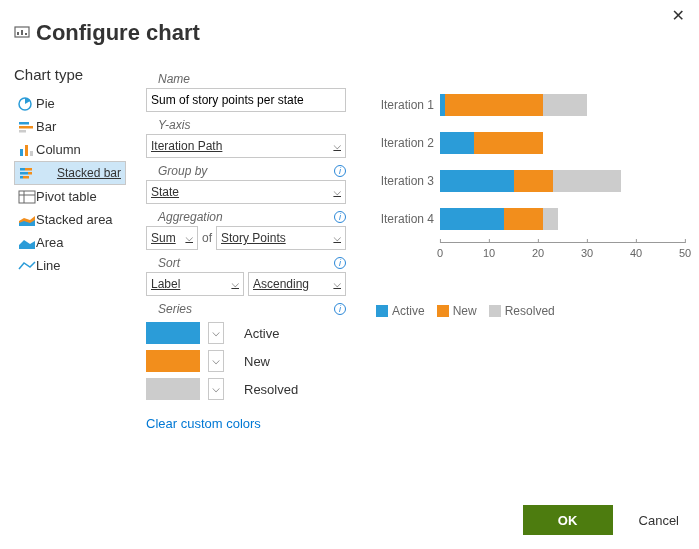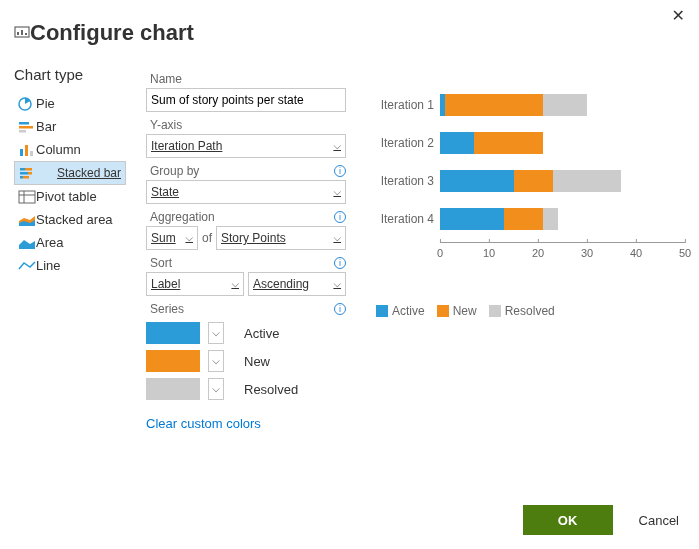--- a/index.html
+++ b/index.html
@@ -17,20 +17,21 @@
     position: absolute;
     top: 6px;
     right: 14px;
     font-size: 16px;
     cursor: pointer;
     color: #333;
   }
   .dlg-title {
     display: flex;
     align-items: center;
+    gap: 6px;
     padding: 20px 0 0 14px;
   }
   .dlg-title h1 {
     font-size: 22px;
     font-weight: 600;
     margin: 0;
   }
   .cols {
     display: flex;
     padding: 20px 14px 0 14px;
@@ -53,24 +54,25 @@
     background: #cde6f7;
   }
   .ct-ico {
     width: 18px; height: 14px;
     display: inline-flex;
   }
   .form-col { width: 200px; flex: 0 0 200px; }
   .lbl {
     font-size: 12px;
     color: #666;
-    margin: 6px 0 2px 4px;
+    margin: 6px 0 2px 12px;
     display: flex;
     align-items: center;
     justify-content: space-between;
+    font-style: italic;
   }
   .info-ico {
     color: #2b88d8;
     border: 1px solid #2b88d8;
     border-radius: 50%;
     width: 12px; height: 12px;
     font-size: 9px;
     line-height: 11px;
     text-align: center;
     display: inline-block;

